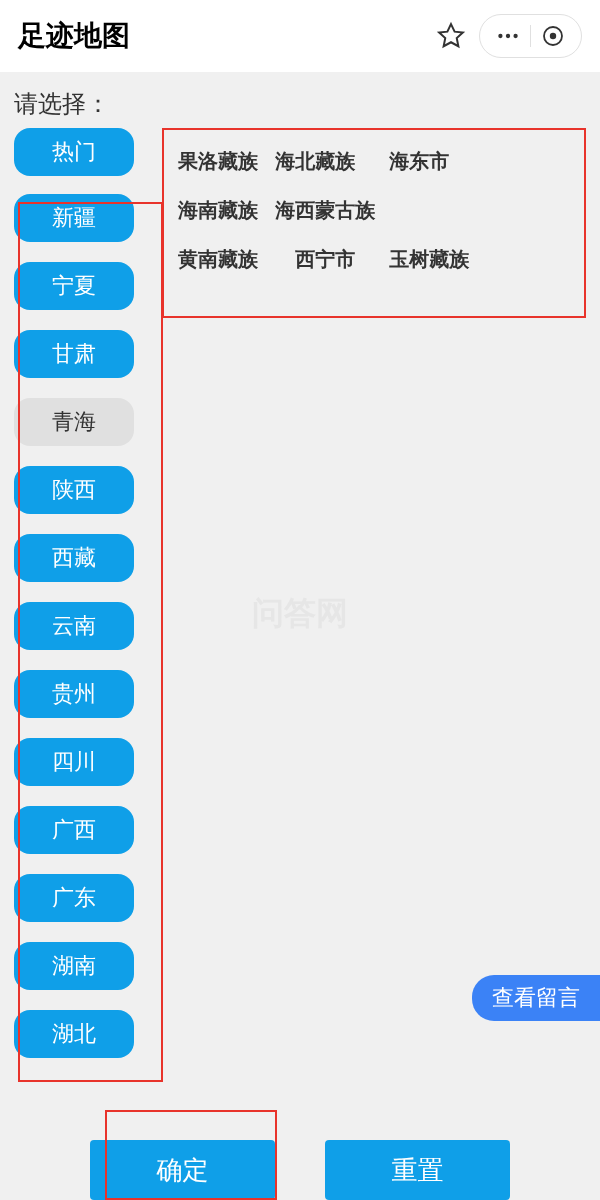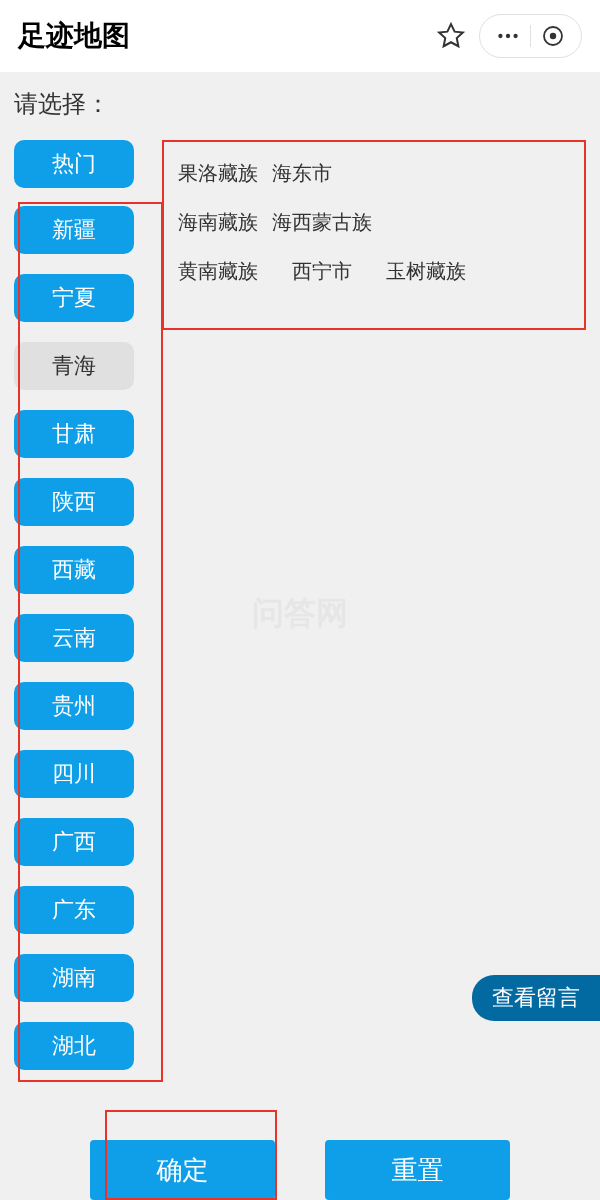--- a/index.html
+++ b/index.html
@@ -45,60 +45,61 @@
   width: 1px;
   height: 22px;
   background: #e0e0e0;
 }
 .content {
   padding: 16px 14px 0 14px;
 }
 .prompt {
   font-size: 24px;
   color: #333;
-  margin-bottom: 20px;
+  margin-bottom: 8px;
 }
 .main-area {
   display: flex;
   gap: 18px;
   position: relative;
 }
 .province-col {
   width: 130px;
   display: flex;
   flex-direction: column;
   gap: 18px;
   position: relative;
 }
 .province-btn {
   width: 120px;
   height: 48px;
   display: flex;
   align-items: center;
   justify-content: center;
   font-size: 22px;
-  border-radius: 10px;
+  border-radius: 16px;
   background: #0f9fe8;
   color: #fff;
   cursor: pointer;
 }
 .province-btn.selected {
   background: #e0e0e0;
   color: #333;
 }
 .city-panel {
   flex: 1;
   border: 2px solid #e8332b;
   padding: 18px 14px;
   height: 190px;
 }
 .city-grid {
   display: grid;
-  grid-template-columns: repeat(5, 1fr);
+  grid-template-columns: repeat(4, 1fr);
   gap: 22px 14px;
+  font-weight: bold;
 }
 .city-item {
   font-size: 20px;
   color: #333;
   cursor: pointer;
   white-space: nowrap;
 }
 .red-box-provinces {
   position: absolute;
   border: 2px solid #e8332b;
@@ -115,21 +116,21 @@
   transform: translateX(-50%);
   font-size: 32px;
   color: #e6e6e6;
   font-weight: bold;
   pointer-events: none;
 }
 .view-comments {
   position: absolute;
   right: 0;
   top: 975px;
-  background: #0369a1;
+  background: #3b82f6;
   color: #fff;
   font-size: 22px;
   padding: 8px 20px;
   border-radius: 22px 0 0 22px;
   cursor: pointer;
 }
 .bottom-bar {
   position: absolute;
   bottom: 0;
   left: 0;
@@ -193,36 +194,37 @@
 </div>
 
 <div class="content">
   <div class="prompt">请选择：</div>
   <div class="main-area">
     <div class="province-col">
       <div class="province-btn">热门</div>
       <div id="province-list" style="display:flex;flex-direction:column;gap:20px;">
           <div class="province-btn">新疆</div>
           <div class="province-btn">宁夏</div>
+          <div class="province-btn">甘肃</div>
           <div class="province-btn selected">青海</div>
-          <div class="province-btn">甘肃</div>
           <div class="province-btn">陕西</div>
           <div class="province-btn">西藏</div>
           <div class="province-btn">云南</div>
           <div class="province-btn">贵州</div>
           <div class="province-btn">四川</div>
           <div class="province-btn">广西</div>
           <div class="province-btn">广东</div>
           <div class="province-btn">湖南</div>
           <div class="province-btn">湖北</div>
         </div>
     </div>
     <div class="city-panel">
       <div class="city-grid" id="city-grid">
           <div class="city-item">果洛藏族</div>
+          <div class="city-item">海北藏族</div>
           <div class="city-item" style="grid-area: 2 / 1;">海南藏族</div>
           <div class="city-item">海东市</div>
           <div class="city-item" style="grid-area: 2 / 2;">海西蒙古族</div>
           <div class="city-item" style="grid-area: 3 / 1;">黄南藏族</div>
           <div class="city-item" style="grid-area: 3 / 2; text-align: center;">西宁市</div>
           <div class="city-item" style="grid-area: 3 / 3;">玉树藏族</div>
         </div>
     </div>
   </div>
 </div>

